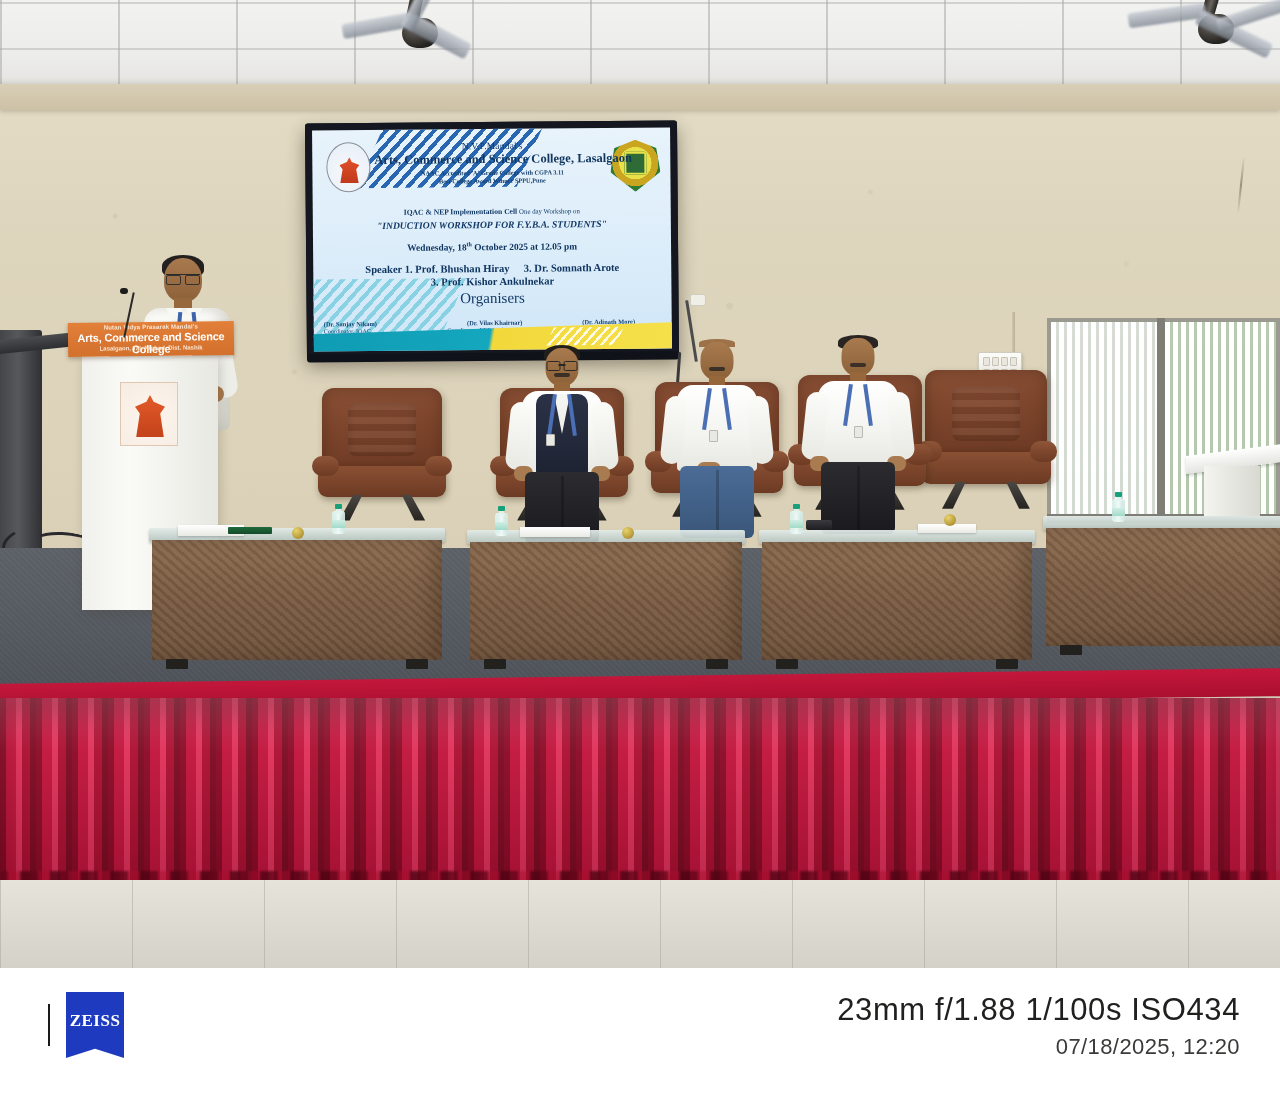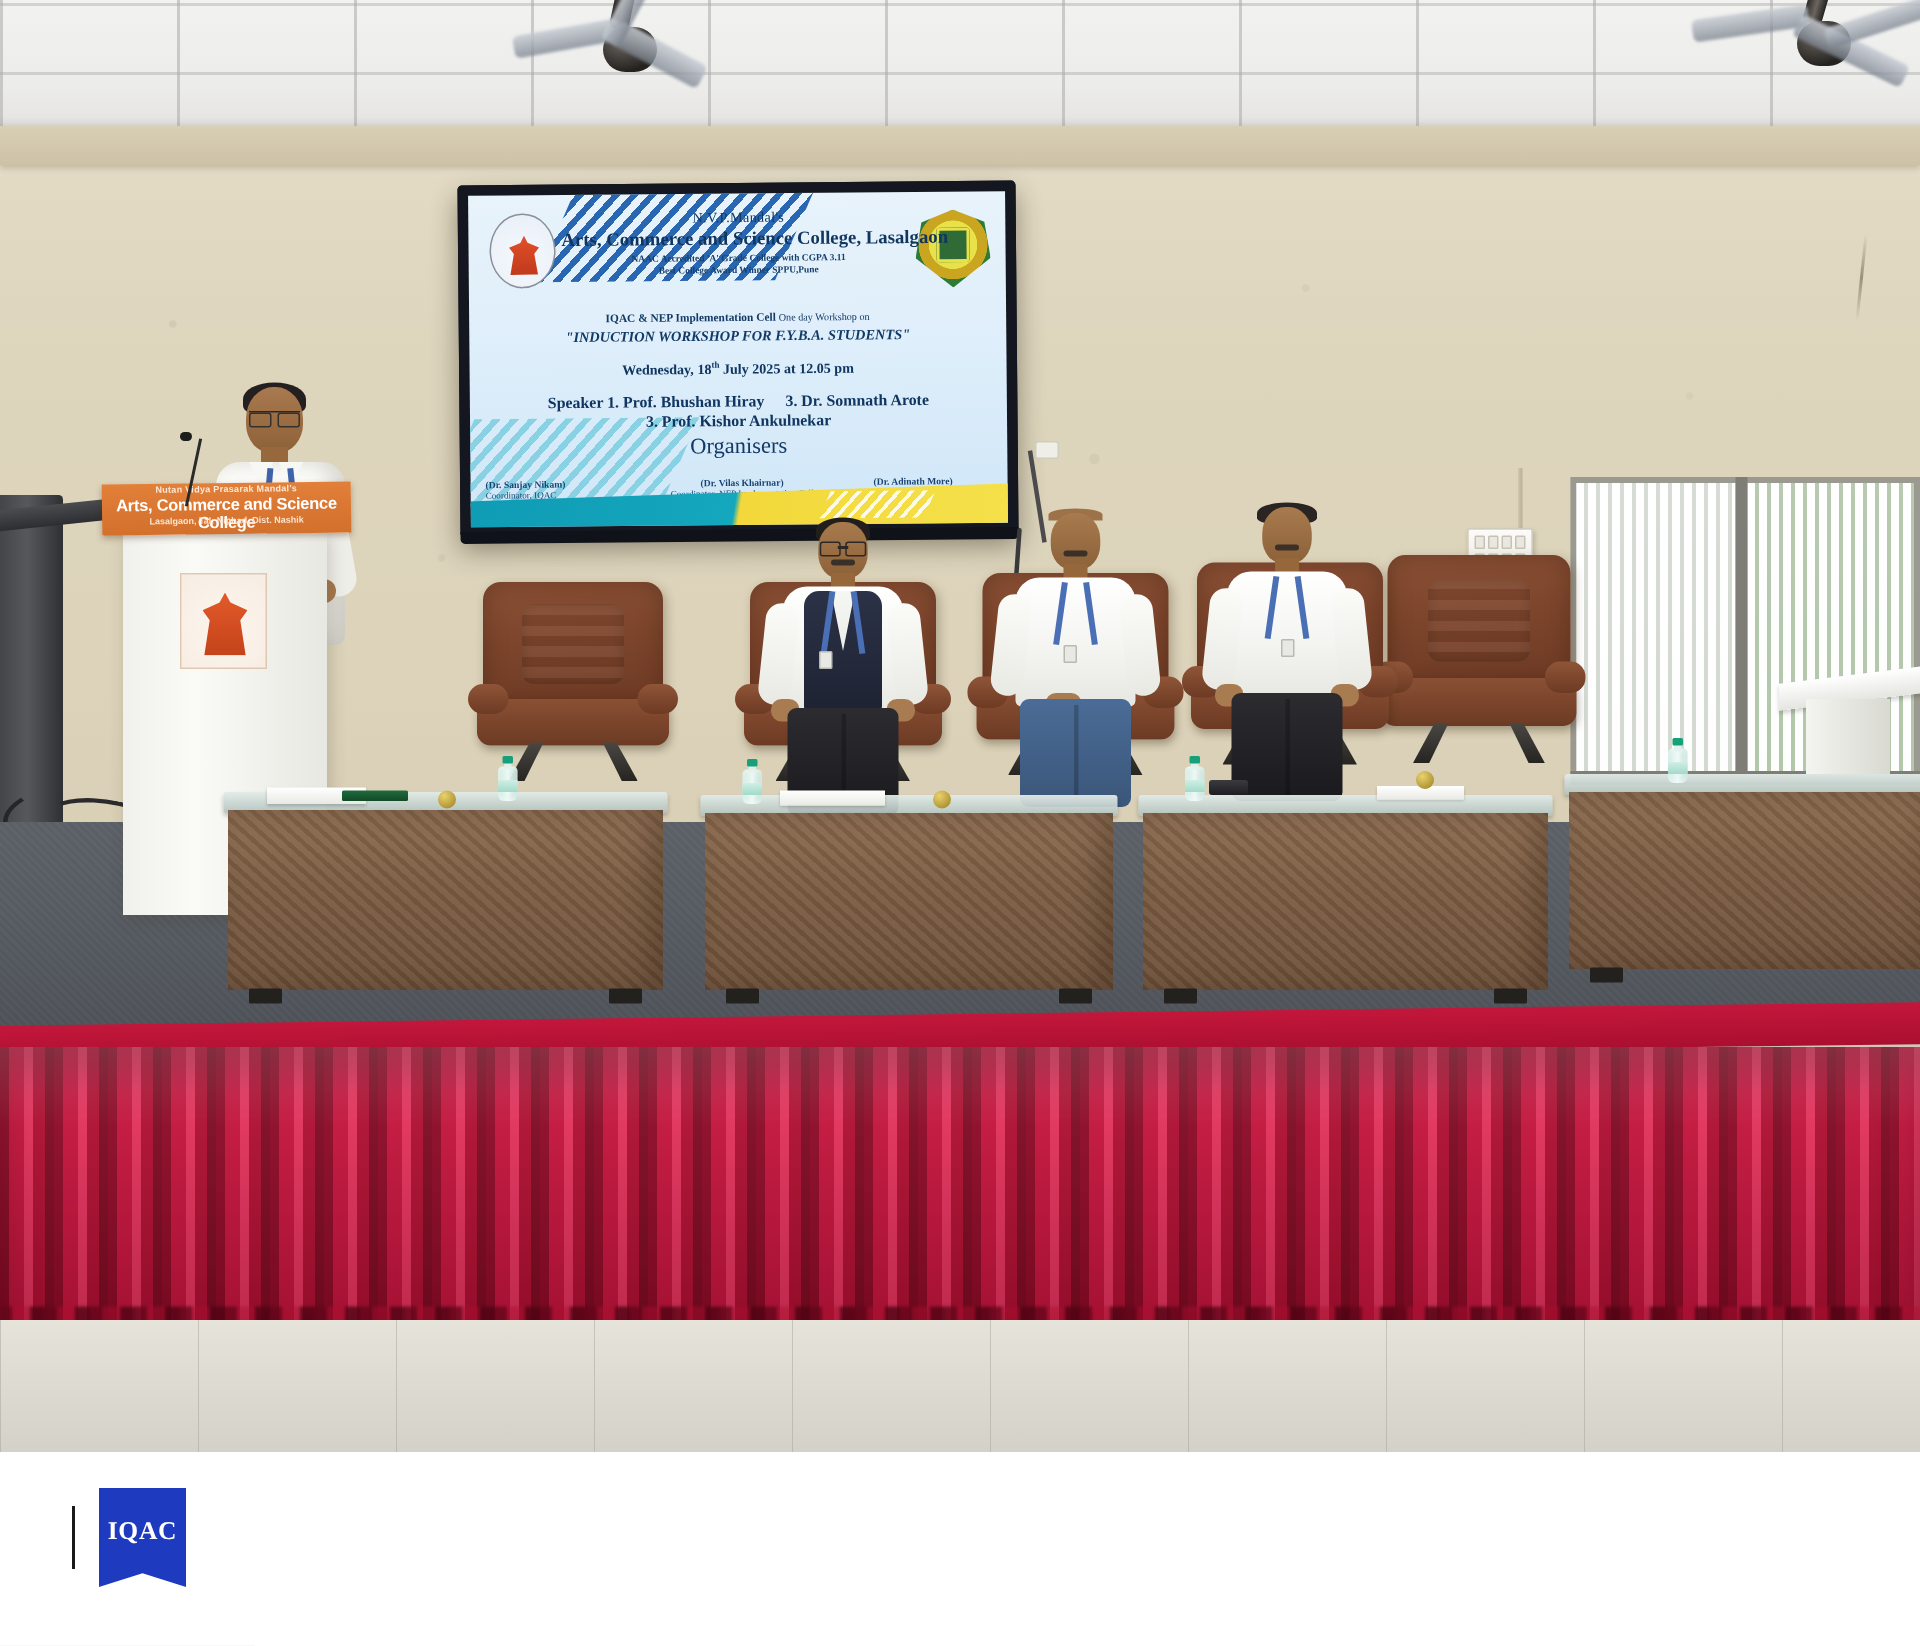--- a/index.html
+++ b/index.html
@@ -561,21 +561,21 @@
         <div class="s-best">Best College Award Winner SPPU,Pune</div>
       </div>
 
       <div class="slide-mid">
         <div class="s-cell">
           <span>IQAC &amp; NEP Implementation Cell</span>
           <span class="thin">One day Workshop on</span>
         </div>
         <div class="s-title">"INDUCTION WORKSHOP FOR F.Y.B.A. STUDENTS"</div>
         <div class="s-date">
-          <span>Wednesday, 18</span><sup>th</sup><span> July 2025 at 12.05 pm</span>
+          <span>Wednesday, 18</span><sup>th</sup><span> October 2025 at 12.05 pm</span>
         </div>
       </div>
 
       <div class="slide-speakers">
         <div class="s-spk1">
           <span>Speaker 1. Prof. Bhushan Hiray</span><span class="gap"></span><span>3. Dr. Somnath Arote</span>
         </div>
         <div class="s-spk2">3. Prof. Kishor Ankulnekar</div>
         <div class="s-org">Organisers</div>
       </div>
@@ -824,16 +824,20 @@
     <div class="skirt-hem"></div>
   </div>
 
   <div class="floor"></div>
 </div>
 
 <div id="infobar">
   <div class="vivo-wrap">
     <div class="vivo-divider"></div>
     <div class="zeiss">
-      <span class="zeiss-text">IQAC</span>
+      <span class="zeiss-text">ZEISS</span>
     </div>
   </div>
+  <div class="exif">
+    <div class="exif-line1">23mm  f/1.88  1/100s  ISO434</div>
+    <div class="exif-line2">07/18/2025, 12:20</div>
+  </div>
 </div>
 
 </body></html>

